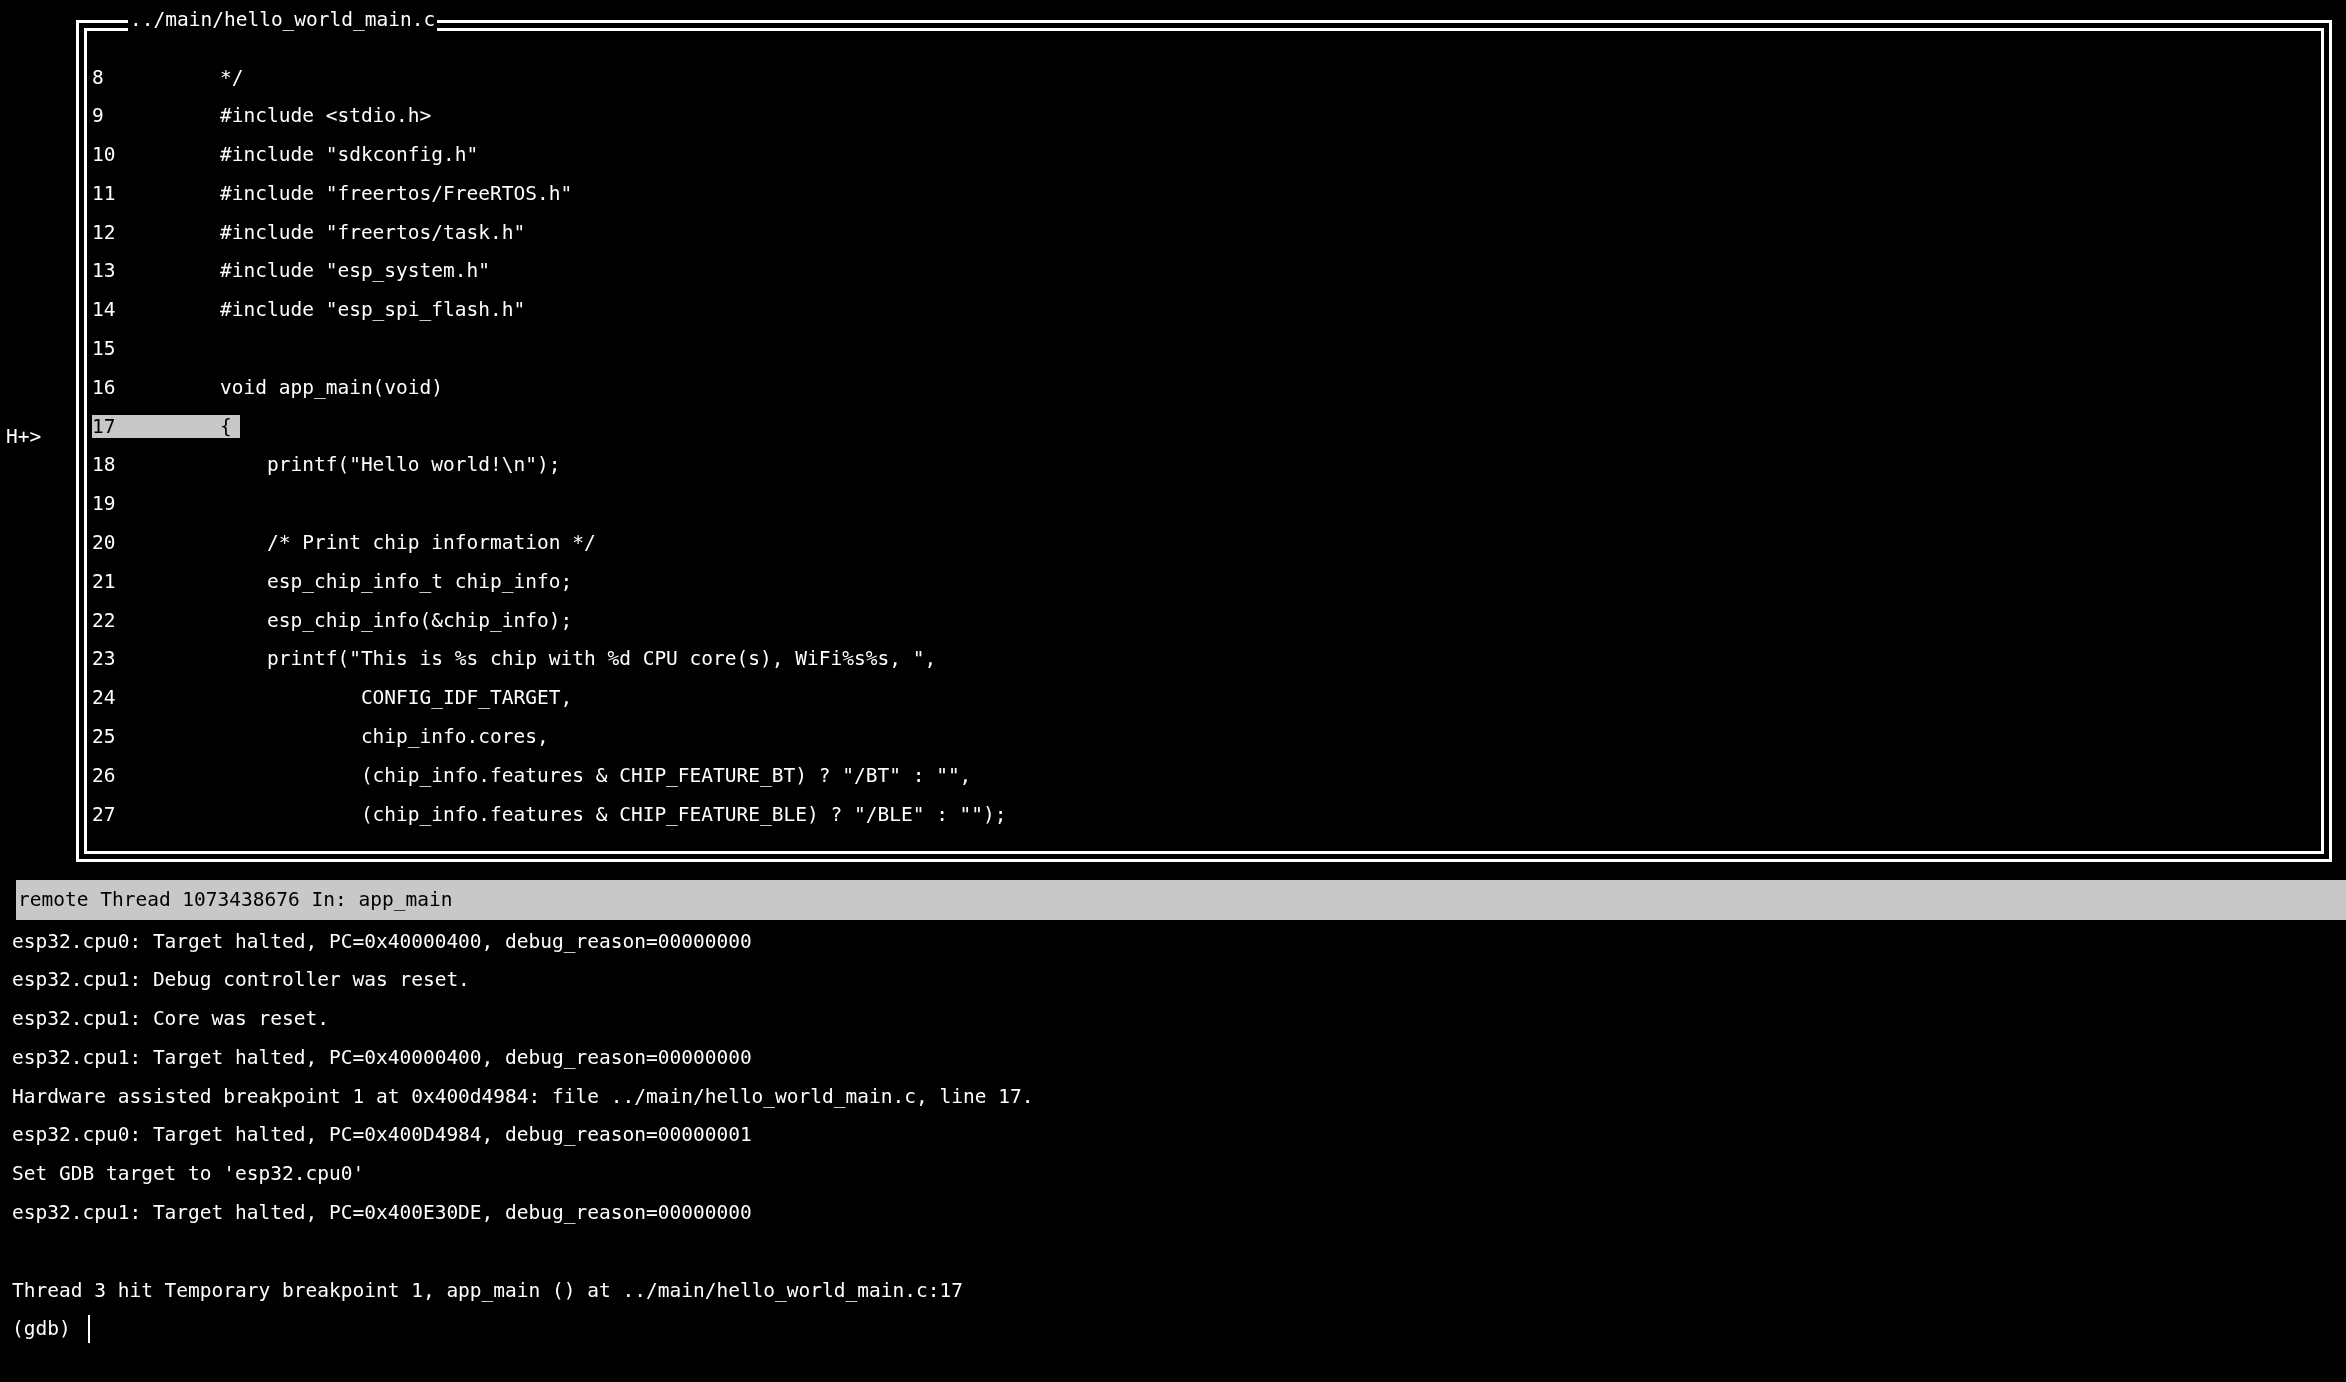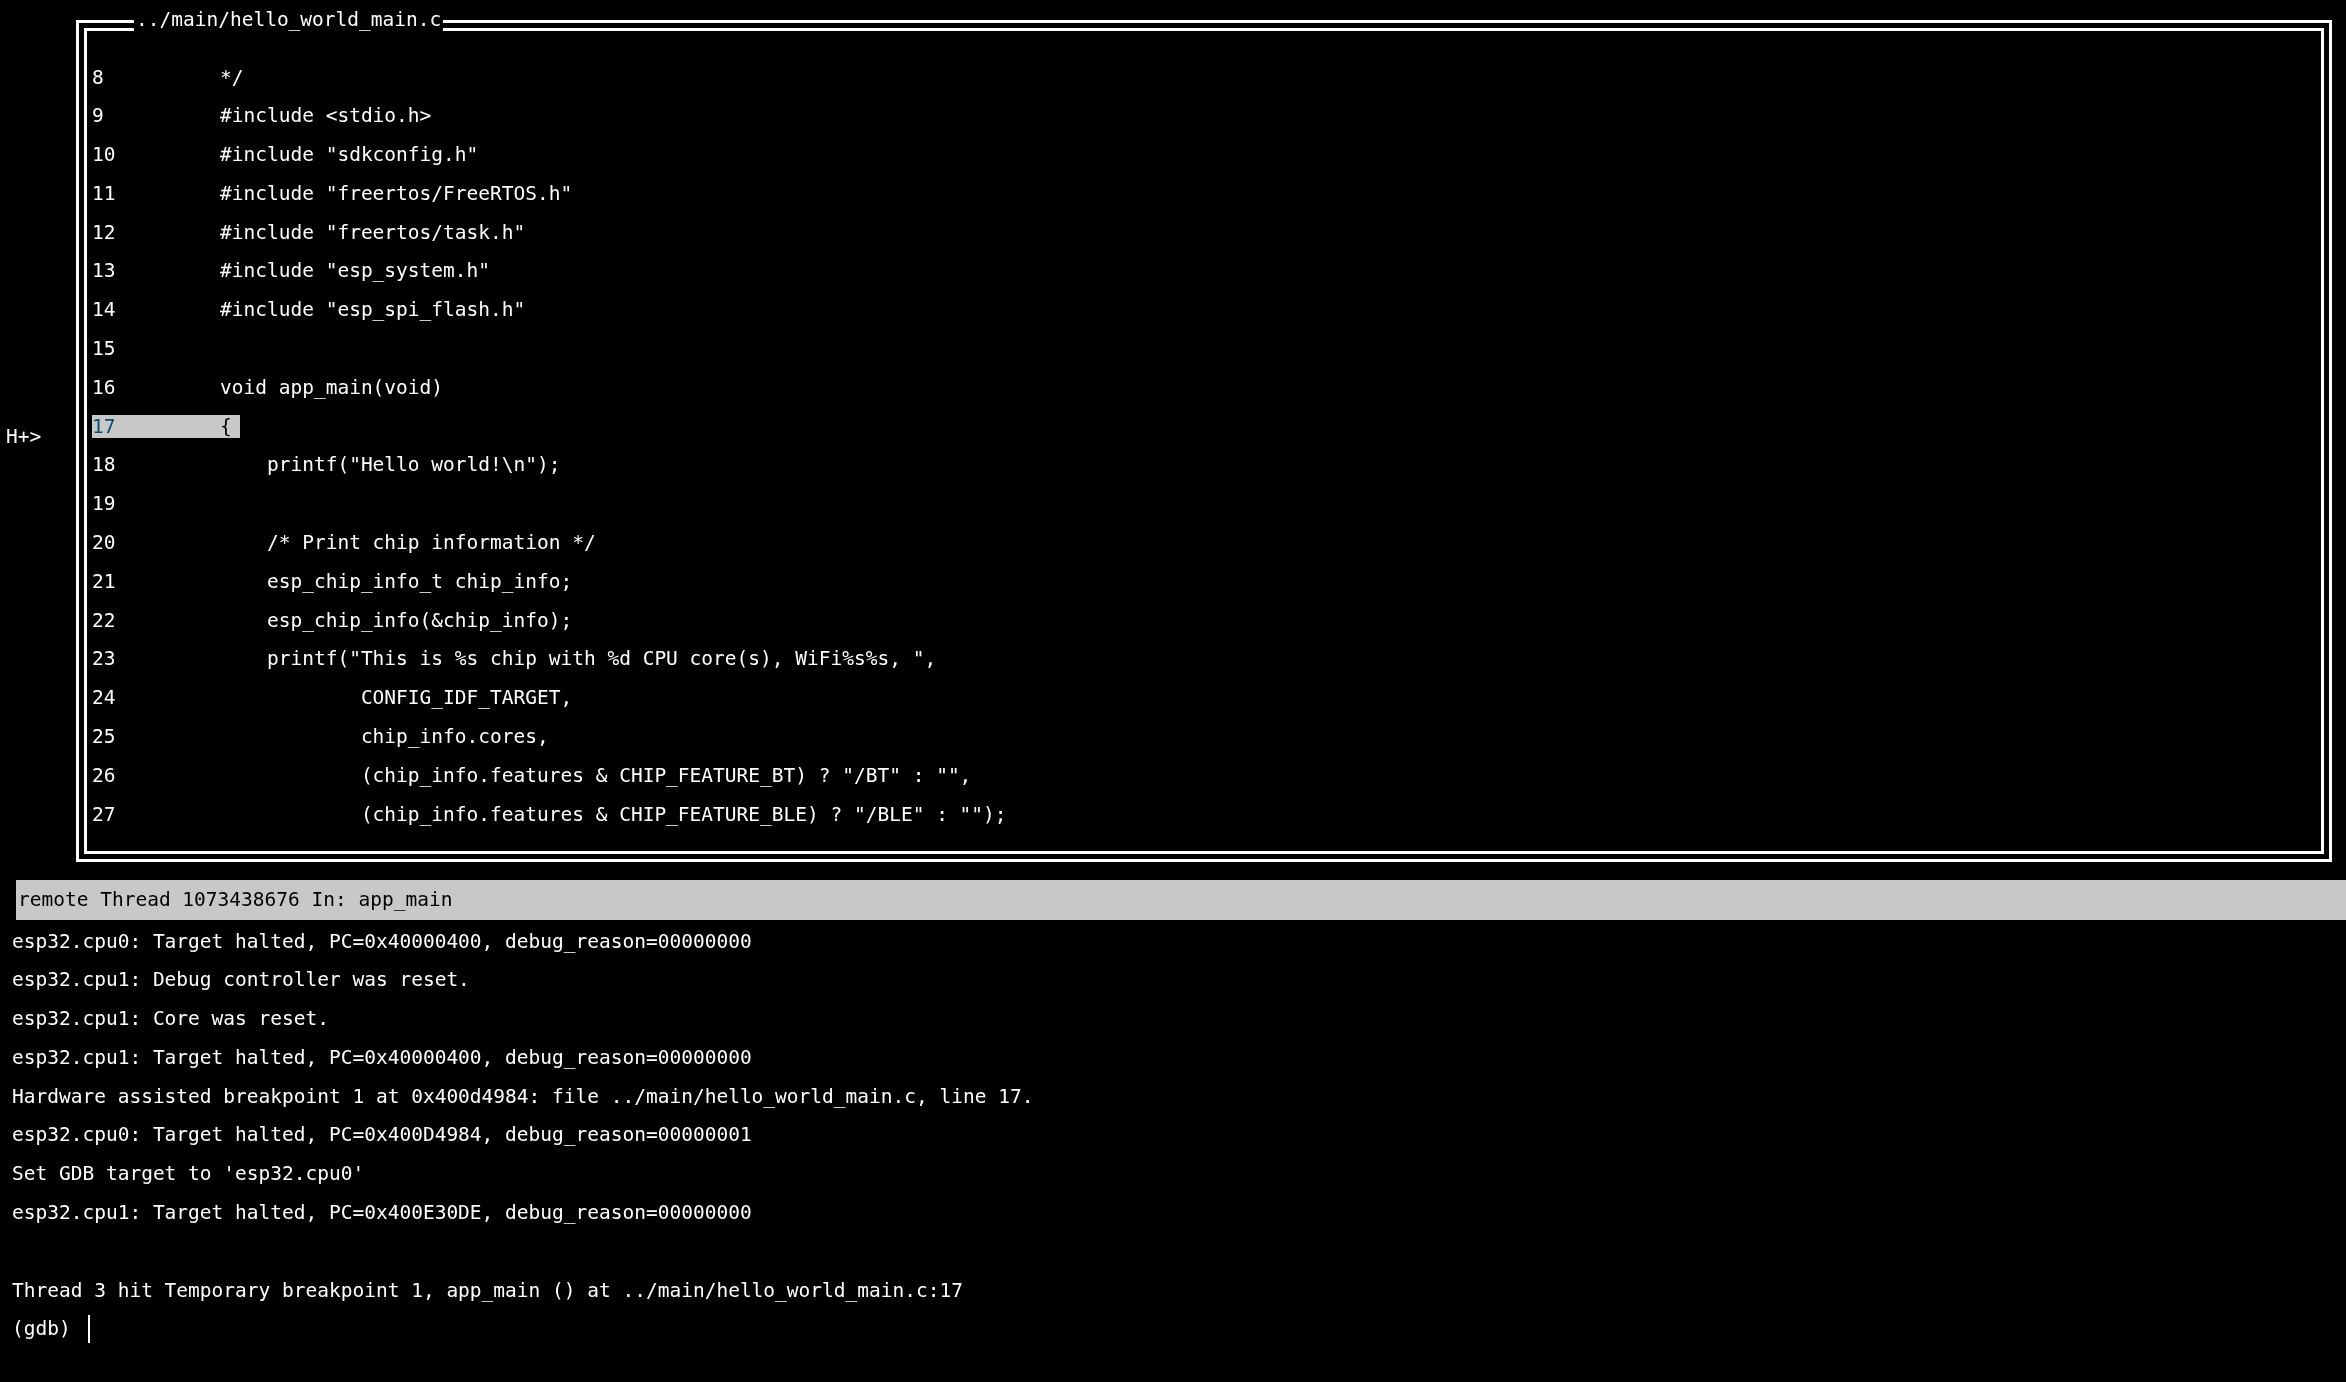--- a/index.html
+++ b/index.html
@@ -34,21 +34,21 @@
   .source-box-inner {
     position: absolute;
     left: 5px;
     top: 5px;
     right: 5px;
     bottom: 5px;
     border: 3px solid #fff;
   }
   .title-overlay {
     position: absolute;
-    left: 134px;
+    left: 128px;
     top: 8px;
     background: #000;
     padding: 0 2px;
     color: #fff;
     z-index: 5;
   }
   .source-lines {
     position: absolute;
     left: 92px;
     top: 58px;
@@ -62,21 +62,21 @@
   .lineno {
     display: inline-block;
     width: 128px;
     text-align: left;
   }
   .code {
     white-space: pre;
   }
   .hl-line .lineno {
     background: #c8c8c8;
-    color: #0c4a6e;
+    color: #000000;
   }
   .hl-line .code-hl {
     background: #c8c8c8;
     color: #000;
     display: inline-block;
     padding-right: 8px;
   }
   .status-bar {
     position: absolute;
     left: 16px;

